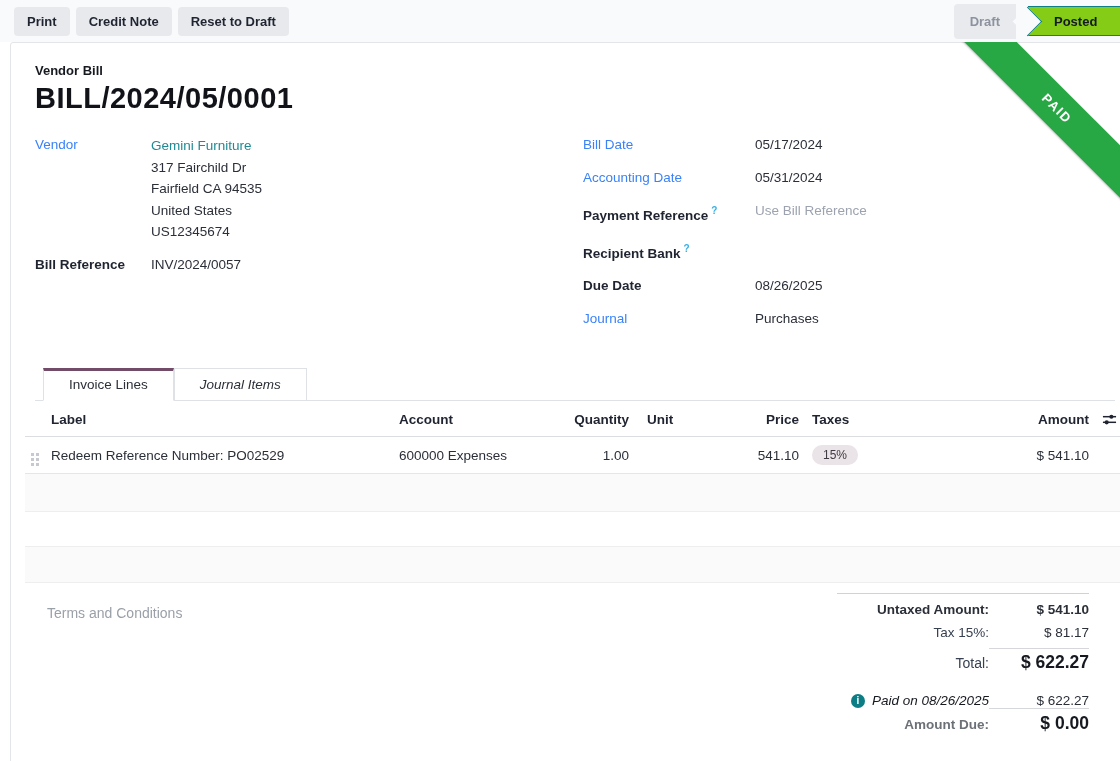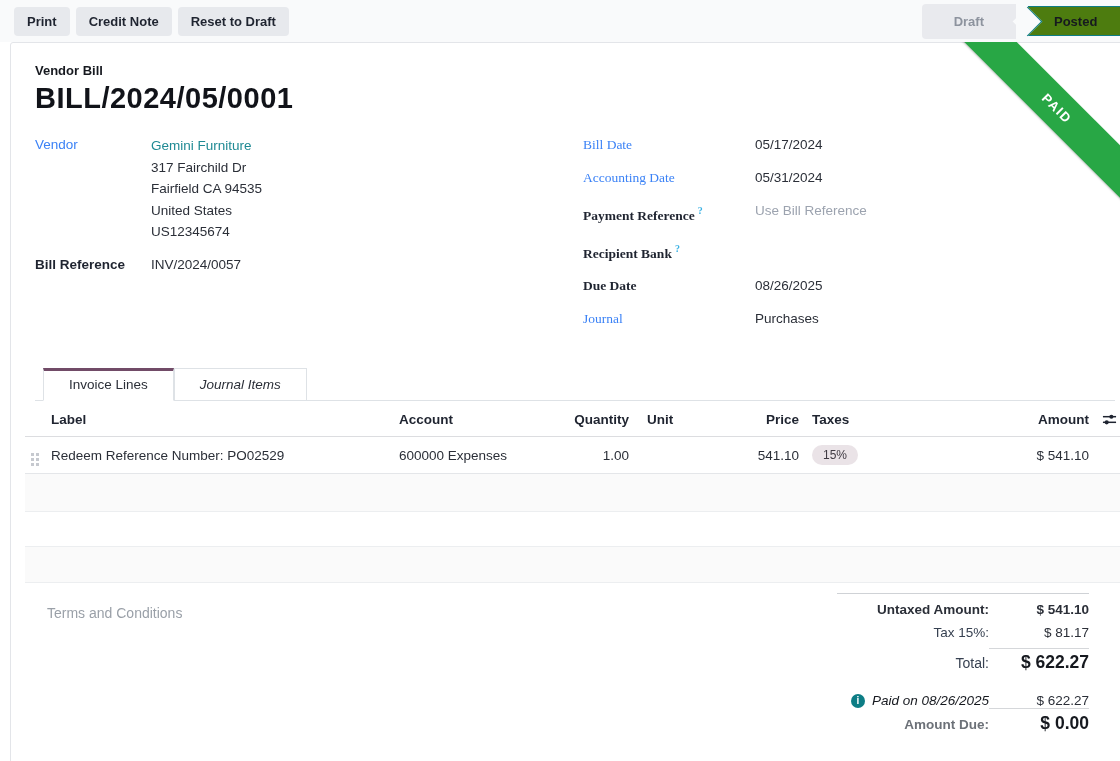--- a/index.html
+++ b/index.html
@@ -7,23 +7,23 @@
     font-family:"Liberation Sans", sans-serif; color:#2b2f38; }
 
   
   .topbar { height:42px; background:#f9fafb; display:flex; align-items:center;
     padding:0 0 0 14px; position:relative; z-index:5; }
   .btn { background:#e7e9ed; border:none; border-radius:4px; padding:7px 13px;
     font-family:inherit; font-size:13px; font-weight:bold; color:#1f2430;
     margin-right:6px; cursor:pointer; }
   .statusbar { margin-left:auto; display:flex; align-items:center; height:30px; }
   .state-draft { background:#e9eaee; color:#8d939e; font-size:13px; font-weight:bold;
-    padding:7px 32px; border-radius:4px 0 0 4px; height:35px; display:flex; align-items:center; }
+    padding:7px 16px; border-radius:4px 0 0 4px; height:35px; display:flex; align-items:center; }
   .state-posted { position:relative; height:30px; display:flex; align-items:center;
-    border:1px solid #0d7d85; border-left:none; border-right:none; background:#4d7c0f;
+    border:1px solid #0d7d85; border-left:none; border-right:none; background:#84cc16;
     color:#16191f; font-size:13px; font-weight:bold; padding:0 26px 0 26px; margin-left:12px;
     width:92px; }
   .state-posted .chev { position:absolute; left:-11px; top:3.5px; width:21px; height:21px;
     transform:rotate(45deg); border-top:1px solid #0d7d85; border-right:1px solid #0d7d85;
     background:#f9fafb; }
 
   
   .sheet { position:absolute; left:10px; top:42px; width:1130px; height:760px;
     background:#fff; border:1px solid #e3e5e9; border-radius:3px 0 0 0; z-index:1; }
   .sheet-content { padding:20px 24px 0 24px; }
@@ -39,21 +39,21 @@
   .doc-number { font-size:29px; font-weight:bold; color:#111319; margin:4px 0 20px 0;
     letter-spacing:.5px; }
 
   
   .form { display:flex; margin-bottom:18px; }
   .col-left { flex:0 0 548px; }
   .col-right { flex:1; }
   .frow { display:flex; margin-bottom:13px; line-height:20px; font-size:13.5px; }
   .flabel { width:116px; flex:none; color:#3b82f6; }
   .flabel.req { color:#1f2430; font-weight:bold; }
-  .col-right .flabel { width:172px;font-family:Liberation Serif, serif; }
+  .col-right .flabel { width:172px; }
   .fvalue { color:#2b2f38; }
   .fvalue.placeholder { color:#9ca3af; }
   .link { color:#1f8a94; cursor:pointer; }
   .addr div { line-height:21.5px; }
   .help-q { color:#38b0e3; font-size:10px; font-weight:bold; vertical-align:super; margin-left:3px; }
   .mt-vendor { margin-bottom:12px; }
 
   
   .tabs { display:flex; border-bottom:1px solid #dee2e6; margin-top:26px; padding-left:8px;align-items:center; }
   .tab { padding:8px 25px; font-size:13.5px; color:#2b2f38; background:#fff;

